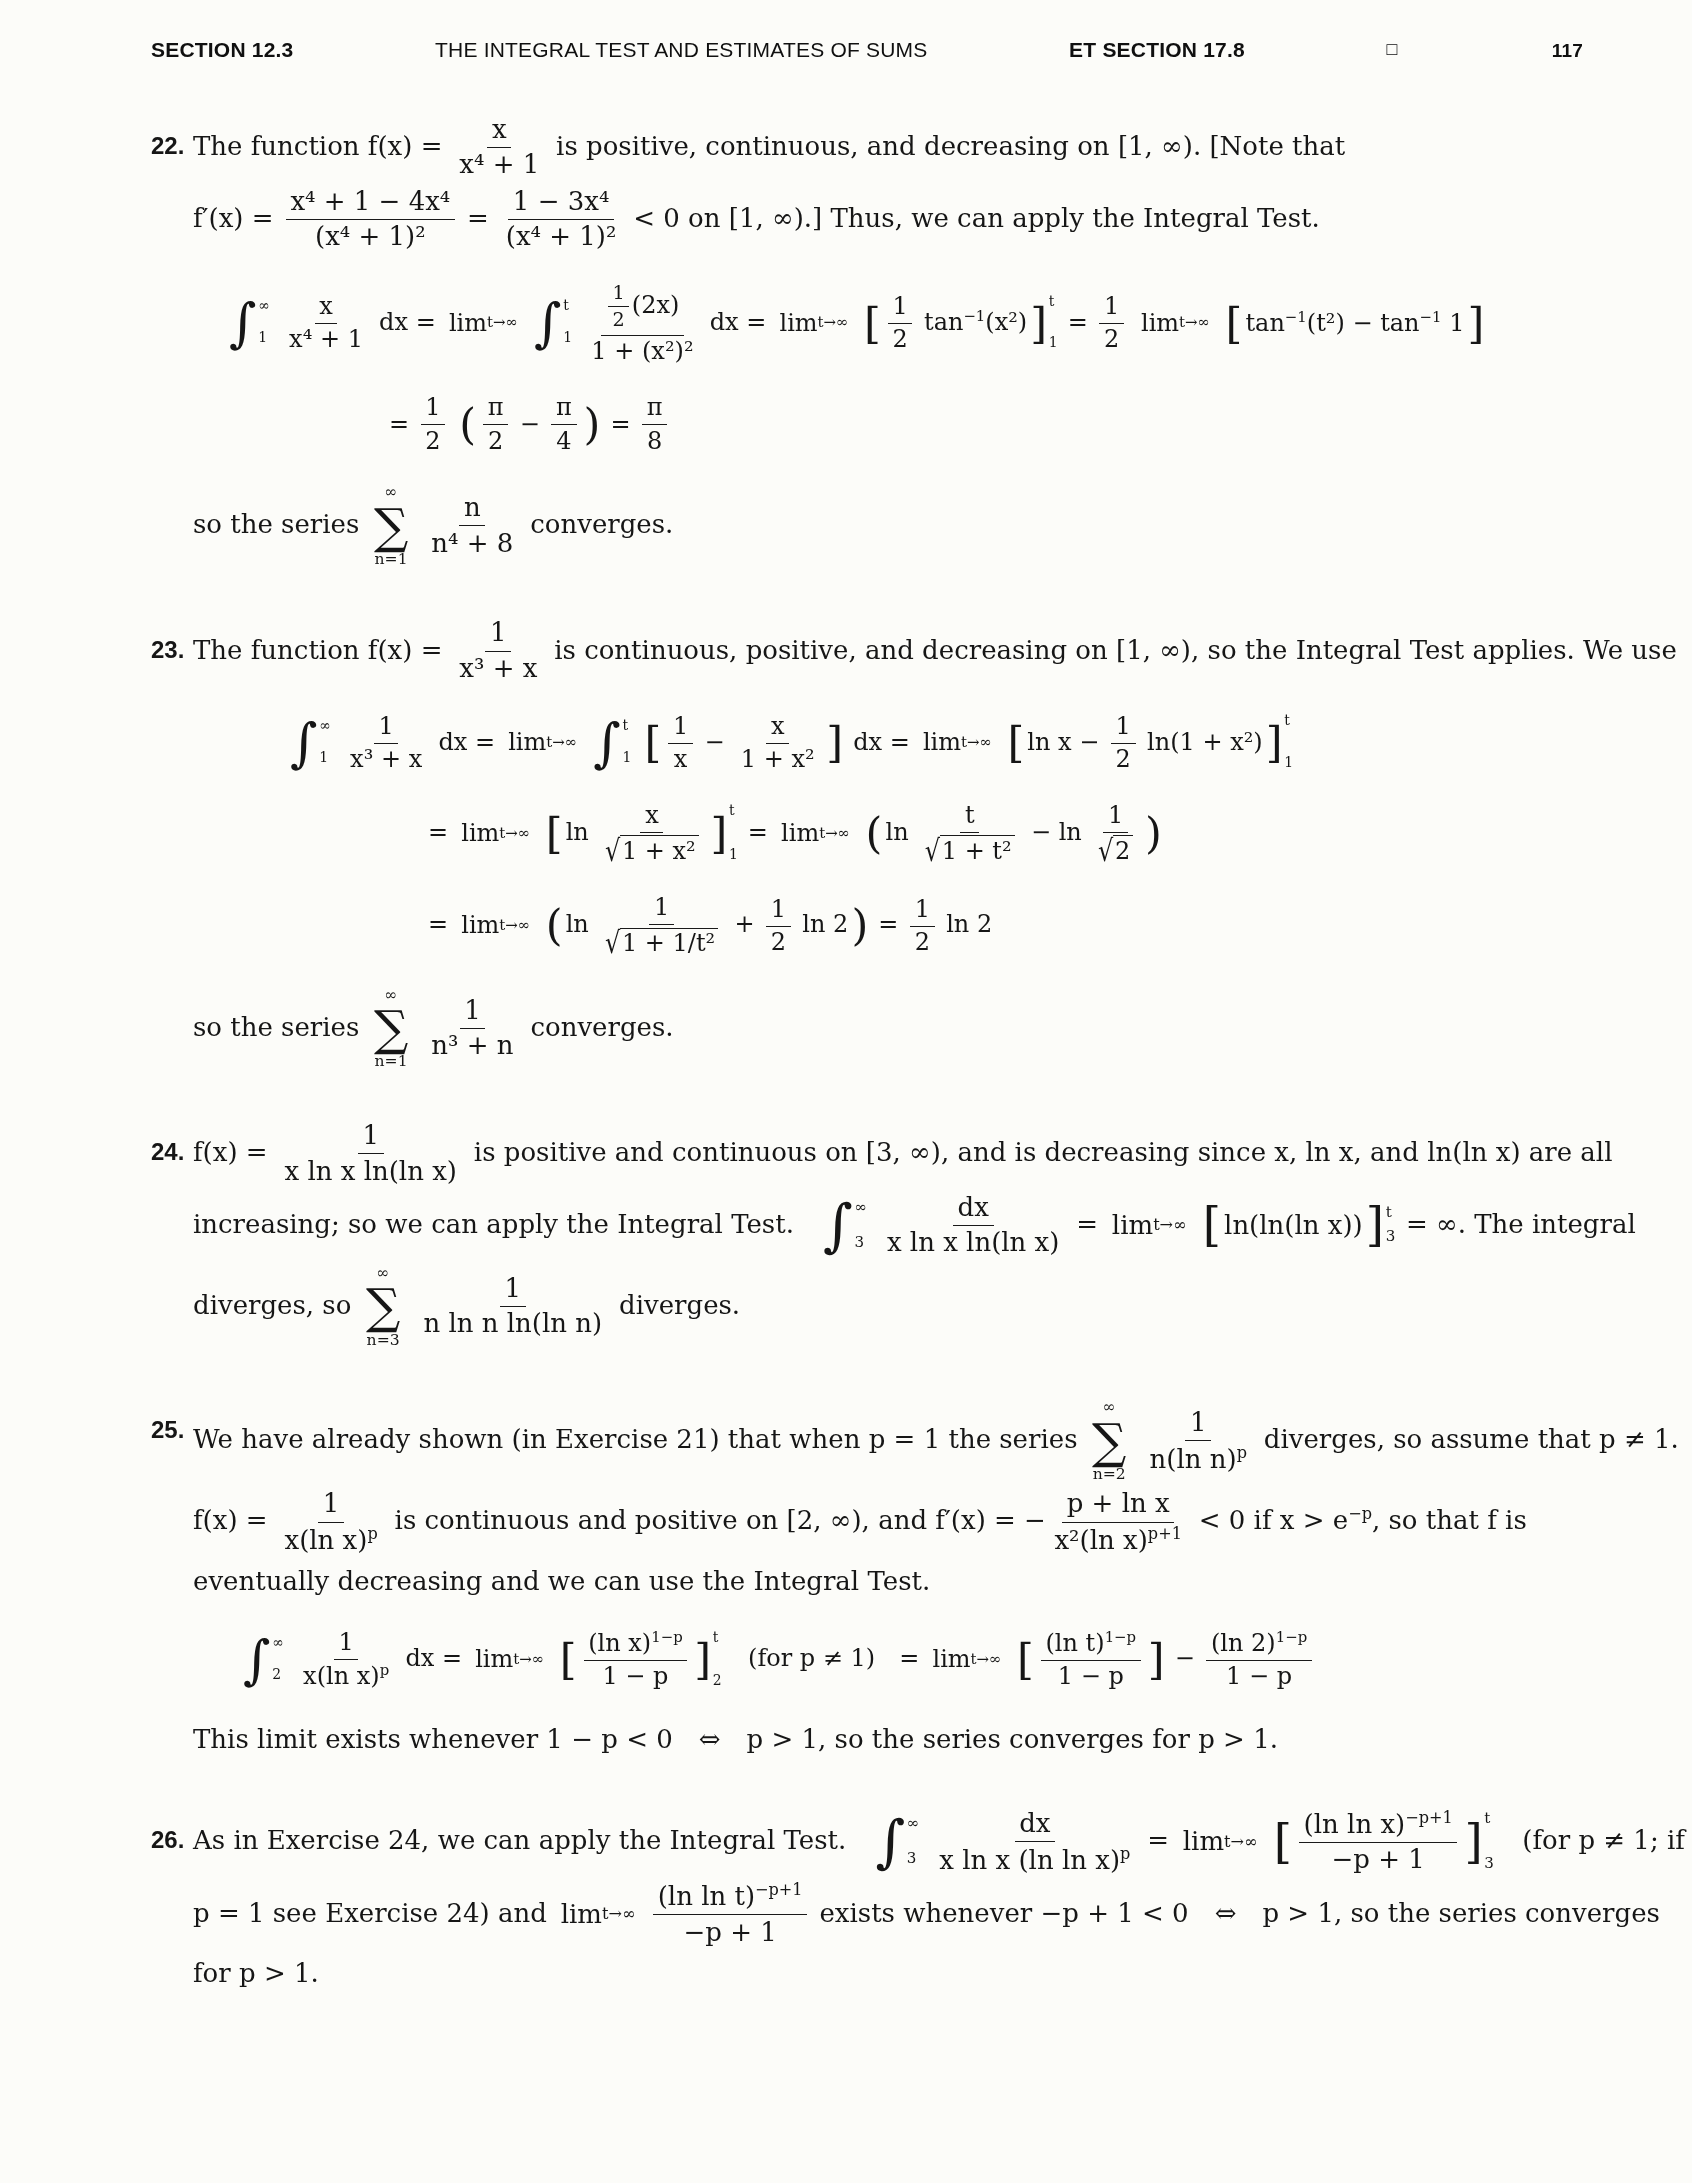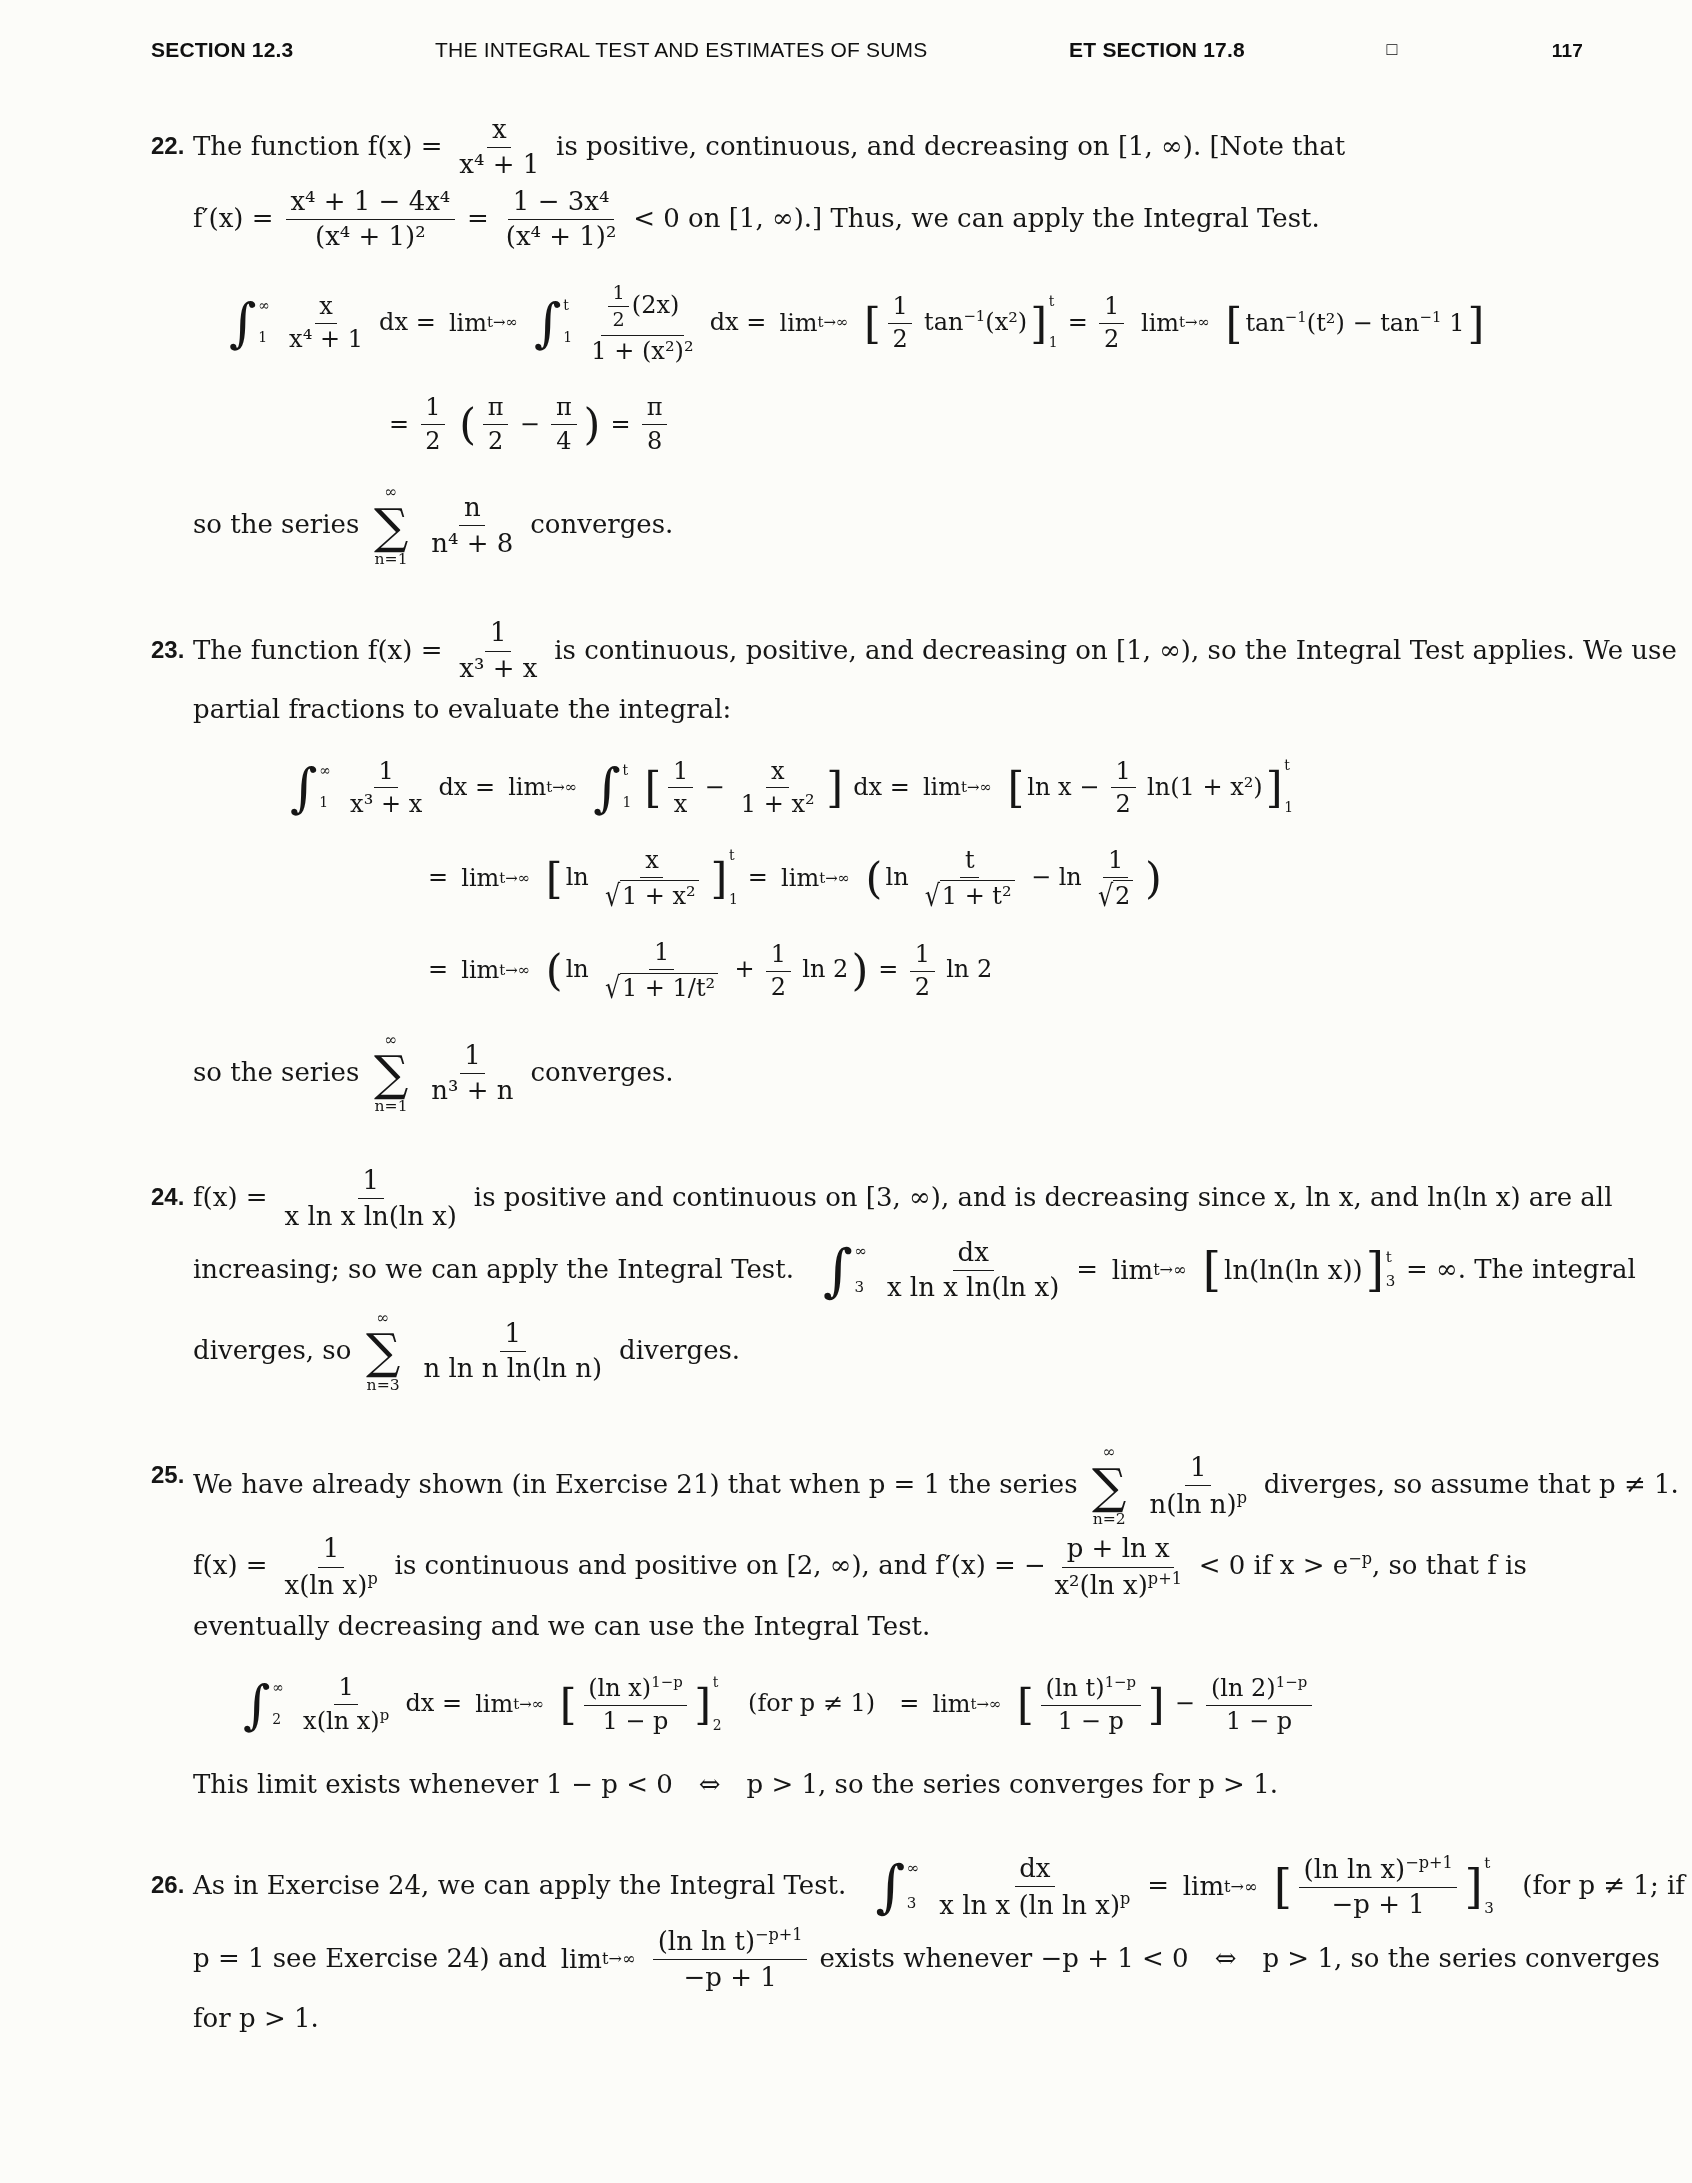--- a/index.html
+++ b/index.html
@@ -162,21 +162,20 @@
           <span class="den">n⁴ + 8</span>
         </span> converges.</div>
   </section>
 
   <section class="problem">
     <span class="pnum">23.</span>
     <div class="mline tline">The function f(x) = <span class="frac">
           <span class="num">1</span>
           <span class="den">x³ + x</span>
         </span> is continuous, positive, and decreasing on [1, ∞), so the Integral Test applies. We use</div>
-    <div class="mline tline">partial fractions to evaluate the integral:</div>
     <div class="mline disp o120"><span class="intw">
           <span class="isym">∫</span>
           <span class="ilim">
             <span class="ihi">∞</span>
             <span class="ilo">1</span>
           </span>
         </span> <span class="frac">
           <span class="num">1</span>
           <span class="den">x³ + x</span>
         </span> dx = <span class="limw">

